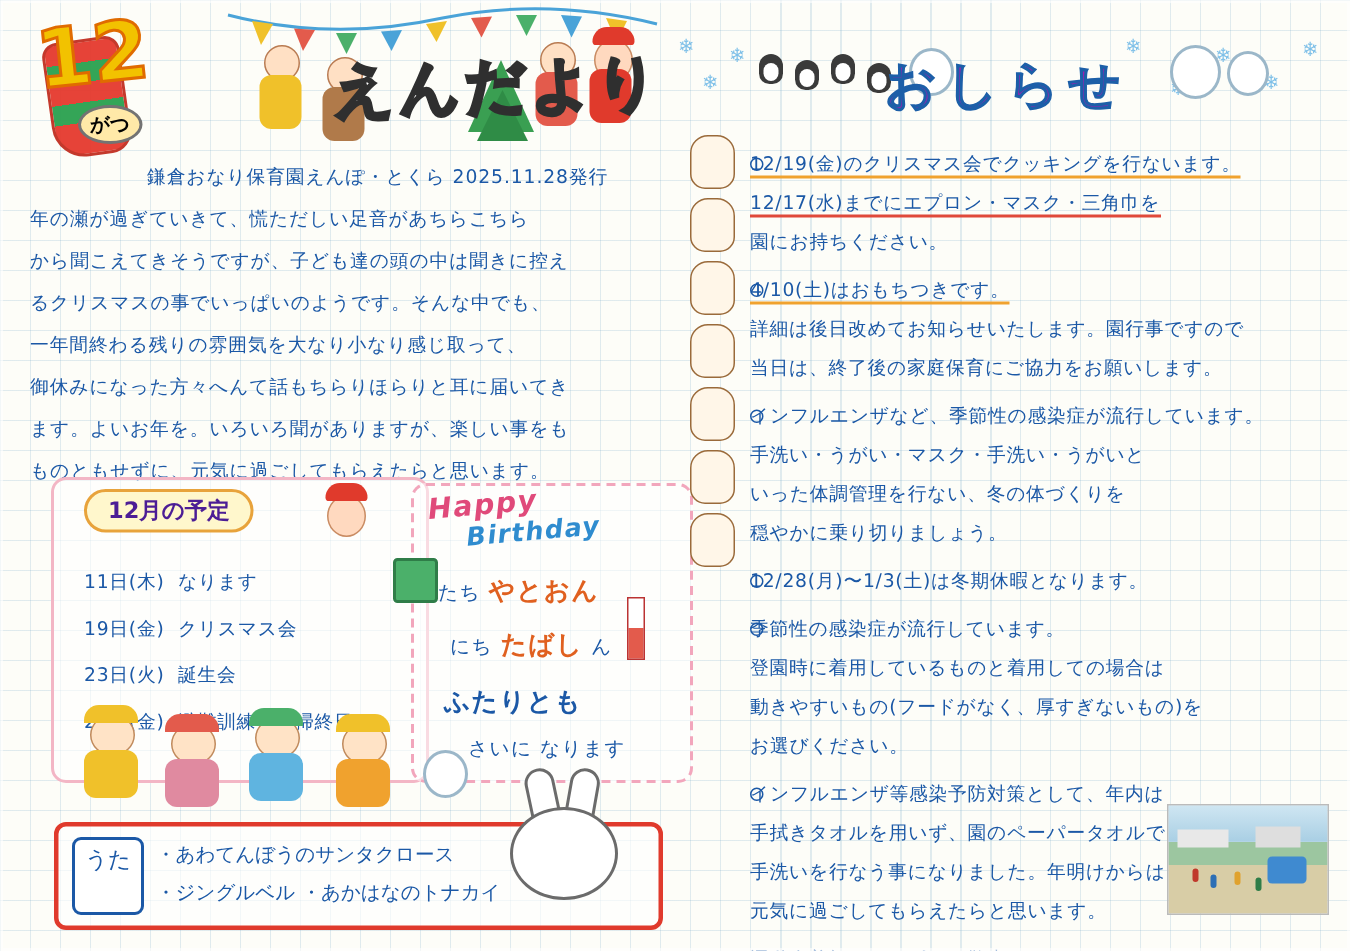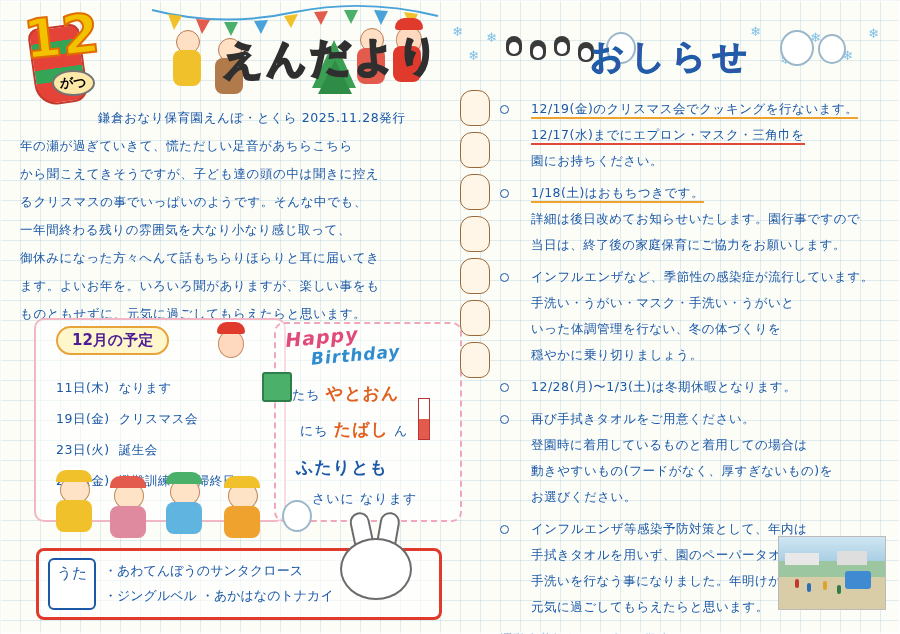--- a/index.html
+++ b/index.html
@@ -310,21 +310,21 @@
     left: 500px; top: 96px;
     width: 388px; height: 530px;
   }
   .r-item {
     position: relative;
     color: #1b58a6;
     font-size: 12.5px;
     line-height: 26px;
     letter-spacing: .5px;
     margin-bottom: 6px;
-    padding-left: 31px;
+    padding-left: 0;
   }
   .r-item::before {
     content: "";
     position: absolute;
     left: 0; top: 9px;
     width: 7px; height: 7px;
     border: 1.5px solid #1b58a6;
     border-radius: 50%;
   }
   .uline-orange { border-bottom: 2px solid #f0a22e; padding-bottom: 1px; }
@@ -547,38 +547,38 @@
 
   <div class="right-col">
 
     <div class="r-item">
       <div><span class="uline-orange">12/19(金)のクリスマス会でクッキングを行ないます。</span></div>
       <div><span class="uline-red">12/17(水)までにエプロン・マスク・三角巾を</span></div>
       <div><span>園にお持ちください。</span></div>
     </div>
 
     <div class="r-item">
-      <div><span class="uline-orange">1/18(土)はおもちつきです。</span></div>
+      <div><span class="uline-orange">4/10(土)はおもちつきです。</span></div>
       <div><span>詳細は後日改めてお知らせいたします。園行事ですので</span></div>
       <div><span>当日は、終了後の家庭保育にご協力をお願いします。</span></div>
     </div>
 
     <div class="r-item">
       <div><span>インフルエンザなど、季節性の感染症が流行しています。</span></div>
       <div><span>手洗い・うがい・マスク・手洗い・うがいと</span></div>
       <div><span>いった体調管理を行ない、冬の体づくりを</span></div>
       <div><span>穏やかに乗り切りましょう。</span></div>
     </div>
 
     <div class="r-item">
       <div><span>12/28(月)〜1/3(土)は冬期休暇となります。</span></div>
     </div>
 
     <div class="r-item">
-      <div><span>再び手拭きタオルをご用意ください。</span></div>
+      <div><span>季節性の感染症が流行しています。</span></div>
       <div><span>登園時に着用しているものと着用しての場合は</span></div>
       <div><span>動きやすいもの(フードがなく、厚すぎないもの)を</span></div>
       <div><span>お選びください。</span></div>
     </div>
 
     <div class="r-item">
       <div><span>インフルエンザ等感染予防対策として、年内は</span></div>
       <div><span>手拭きタオルを用いず、園のペーパータオルで</span></div>
       <div><span>手洗いを行なう事になりました。年明けからは</span></div>
       <div><span>元気に過ごしてもらえたらと思います。</span></div>

